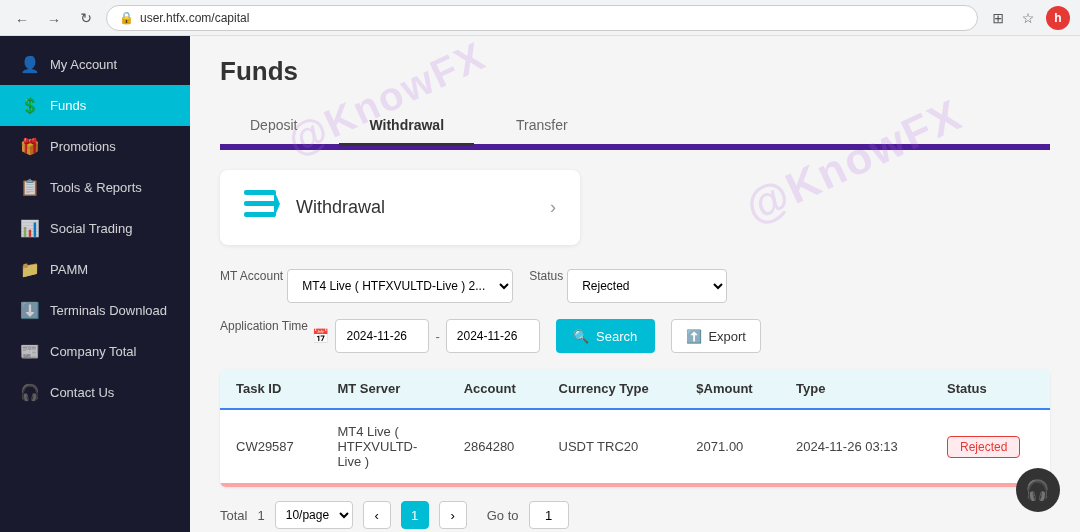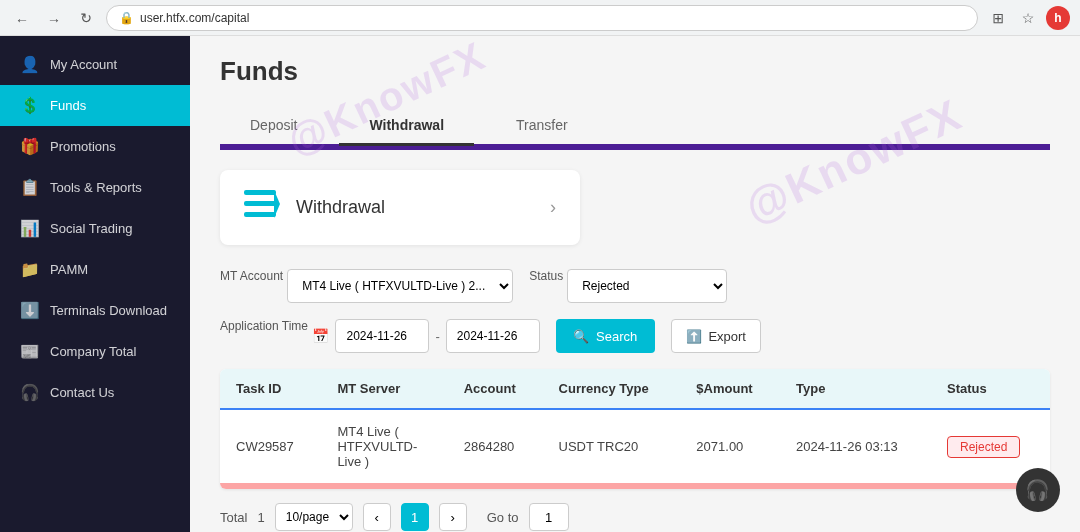--- a/index.html
+++ b/index.html
@@ -258,21 +258,21 @@
       padding: 12px 16px;
       text-align: left;
       font-size: 13px;
       font-weight: 600;
       color: #333;
     }
     .data-table td {
       padding: 14px 16px;
       font-size: 13px;
       color: #444;
-      border-bottom: 6px solid #fca5a5;
+      border-bottom: 4px solid #fca5a5;
     }
     .status-badge {
       display: inline-block;
       padding: 3px 12px;
       border-radius: 4px;
       font-size: 12px;
       font-weight: 500;
     }
     .status-rejected {
       background: #ffebee;

